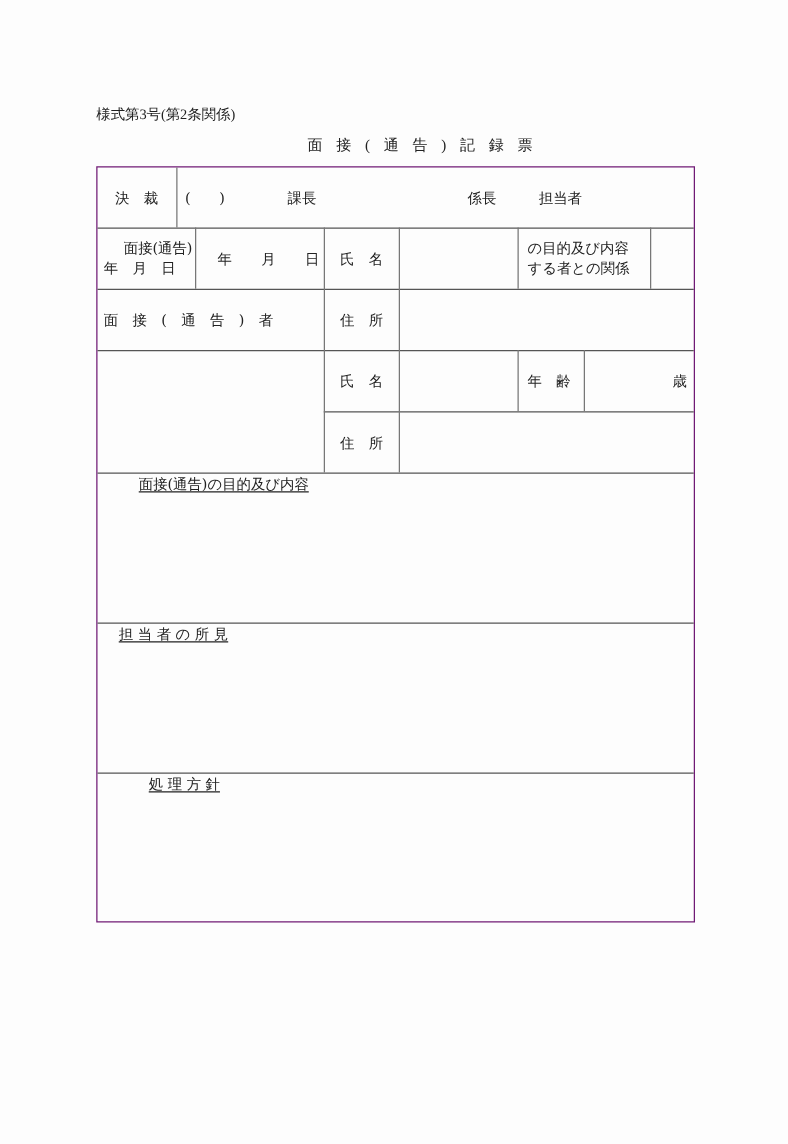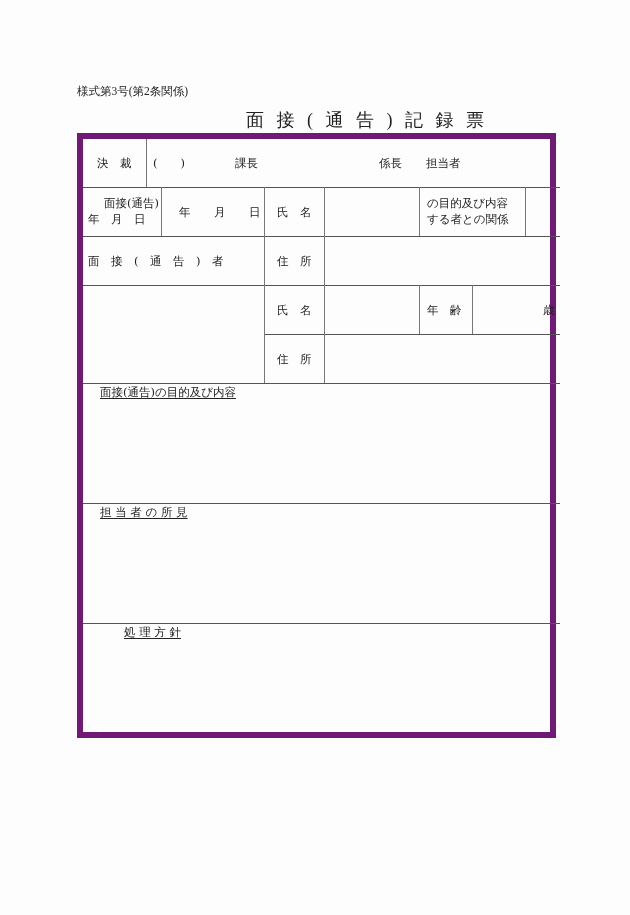--- a/index.html
+++ b/index.html
@@ -1,20 +1,20 @@
 <!DOCTYPE html>
 <html><head>
 <meta charset="utf-8">
 <style>
   html, body { margin:0; padding:0; background:#fdfdfd; }
   body { width:630px; height:915px; position:relative; font-family:"DejaVu Serif", serif; color:#222; overflow:hidden; }
   .abs { position:absolute;font-family:Liberation Serif, serif; }
   .form-number { left:77px; top:84px; font-size:11.5px; letter-spacing:0; }
-  .title { left:246px; top:108px; font-size:18px; letter-spacing:4px; }
-  .tbl { position:absolute; left:77px; top:133px; width:479px; height:605px; border:6px solid #701a75; box-sizing:border-box; }
+  .title { left:246px; top:108px; font-size:12px; letter-spacing:4px; }
+  .tbl { position:absolute; left:77px; top:133px; width:479px; height:605px; border:1px solid #701a75; box-sizing:border-box; }
   .hl { position:absolute; height:0; border-top:1px solid #555; }
   .vl { position:absolute; width:0; border-left:1px solid #777; }
   .cell-text { position:absolute; font-size:11.5px; white-space:nowrap; }
   .underline { text-decoration:underline; text-underline-offset:2px; }
 </style>
 </head>
 <body>
 
 <div class="abs form-number">様式第3号(第2条関係)</div>
 <div class="abs title">面 接 ( 通 告 ) 記 録 票</div>
@@ -35,35 +35,35 @@
   <div class="vl" style="left:241px;top:48px;height:196px;"></div>
   <div class="vl" style="left:336px;top:48px;height:49px;"></div>
   <div class="vl" style="left:442px;top:48px;height:49px;"></div>
   <div class="vl" style="left:336px;top:146px;height:49px;"></div>
   <div class="vl" style="left:389px;top:146px;height:49px;"></div>
 
   <div class="cell-text" style="left:14px;top:17px;">決　裁</div>
   <div class="cell-text" style="left:70px;top:17px;">(　　)</div>
   <div class="cell-text" style="left:152px;top:17px;">課長</div>
   <div class="cell-text" style="left:260px;top:17px;margin-left:36px;">係長</div>
-  <div class="cell-text" style="left:343px;top:17px;">担当者</div>
+  <div class="cell-text" style="left:353px;top:17px;">担当者</div>
 
   <div class="cell-text" style="left:21px;top:57px;">面接(通告)</div>
   <div class="cell-text" style="left:5px;top:73px;word-spacing:0;">年　月　日</div>
   <div class="cell-text" style="left:96px;top:66px;">年</div>
   <div class="cell-text" style="left:131px;top:66px;">月</div>
   <div class="cell-text" style="left:166px;top:66px;">日</div>
   <div class="cell-text" style="left:194px;top:66px;">氏　名</div>
   <div class="cell-text" style="left:344px;top:57px;">の目的及び内容</div>
   <div class="cell-text" style="left:344px;top:73px;">する者との関係</div>
 
   <div class="cell-text" style="left:5px;top:115px;">面　接　(　通　告　)　者</div>
   <div class="cell-text" style="left:194px;top:115px;">住　所</div>
 
   <div class="cell-text" style="left:194px;top:164px;">氏　名</div>
   <div class="cell-text" style="left:344px;top:164px;font-family:Liberation Mono, monospace;">年　齢</div>
   <div class="cell-text" style="left:460px;top:164px;">歳</div>
   <div class="cell-text" style="left:194px;top:213px;">住　所</div>
 
-  <div class="cell-text underline" style="left:17px;top:246px;">面接(通告)の目的及び内容</div>
+  <div class="cell-text underline" style="left:33px;top:246px;">面接(通告)の目的及び内容</div>
   <div class="cell-text underline" style="left:17px;top:366px;">担 当 者 の 所 見</div>
   <div class="cell-text underline" style="left:17px;top:486px;margin-left:24px;">処 理 方 針</div>
 </div>
 
 </body></html>

